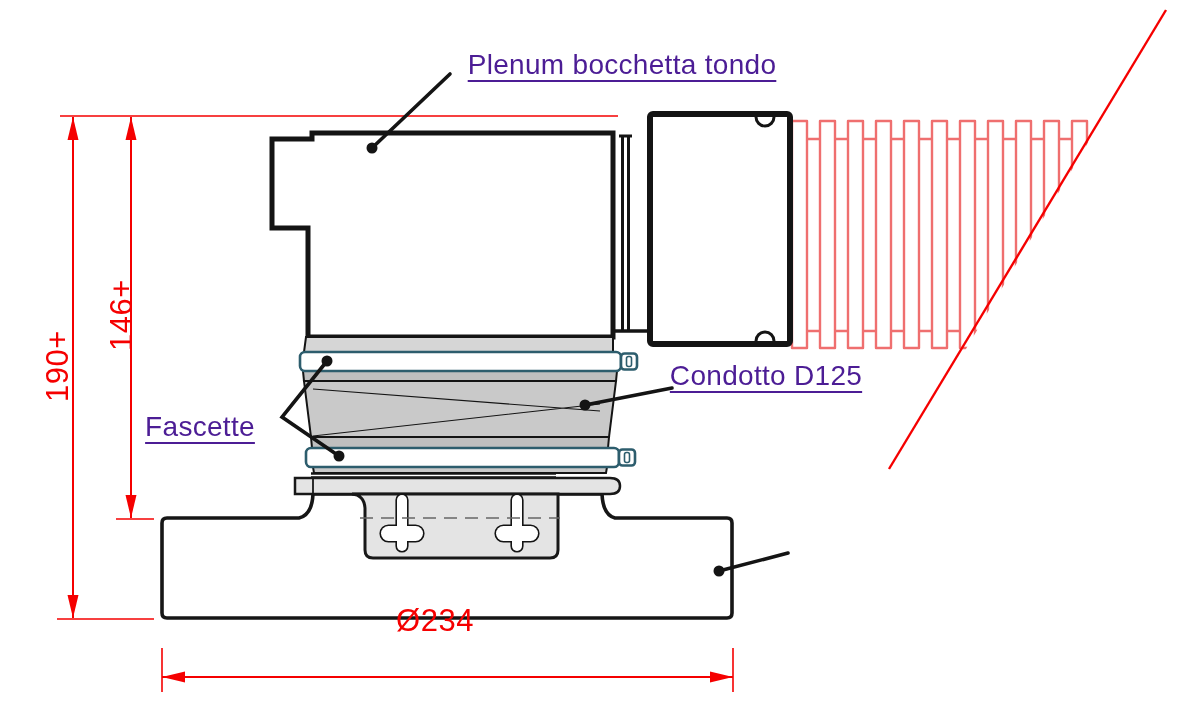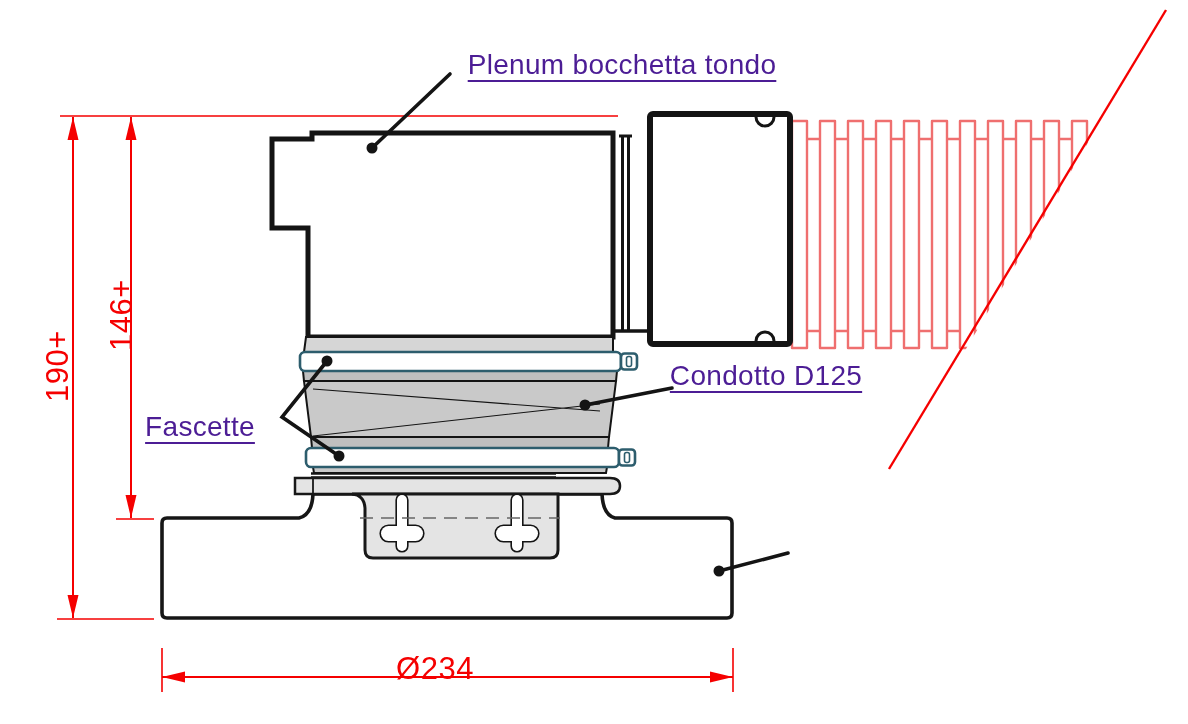--- a/index.html
+++ b/index.html
@@ -141,15 +141,15 @@
     </g>
   </g>
 </svg>
 
 <div class="lbl" style="left:622px;top:49px;">Plenum bocchetta tondo</div>
 <div class="lbl" style="left:766px;top:360px;">Condotto D125</div>
 <div class="lbl" style="left:200px;top:403px;margin-top:8px;">Fascette</div>
 
 <div class="dim vert" style="left:58px;top:366px;">190+</div>
 <div class="dim vert" style="left:122px;top:315px;">146+</div>
-<div class="dim horiz" style="left:435px;top:651px;">Ø234</div>
+<div class="dim horiz" style="left:435px;top:603px;">Ø234</div>
 
 </div>
 
 </body></html>

